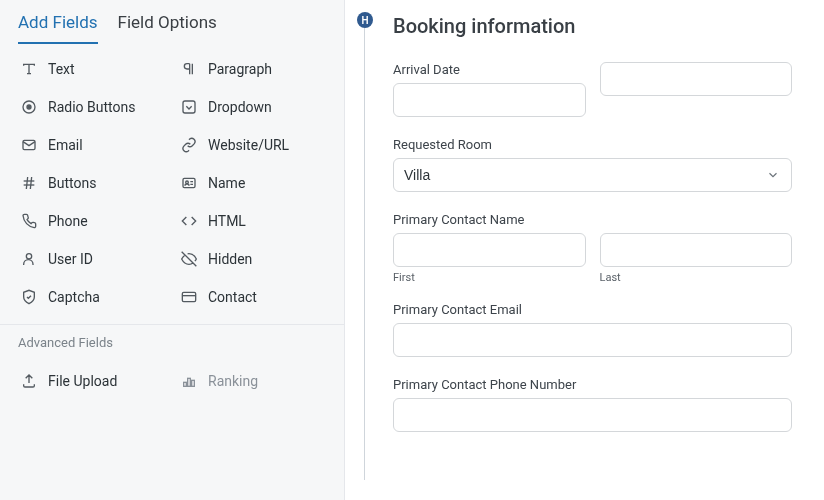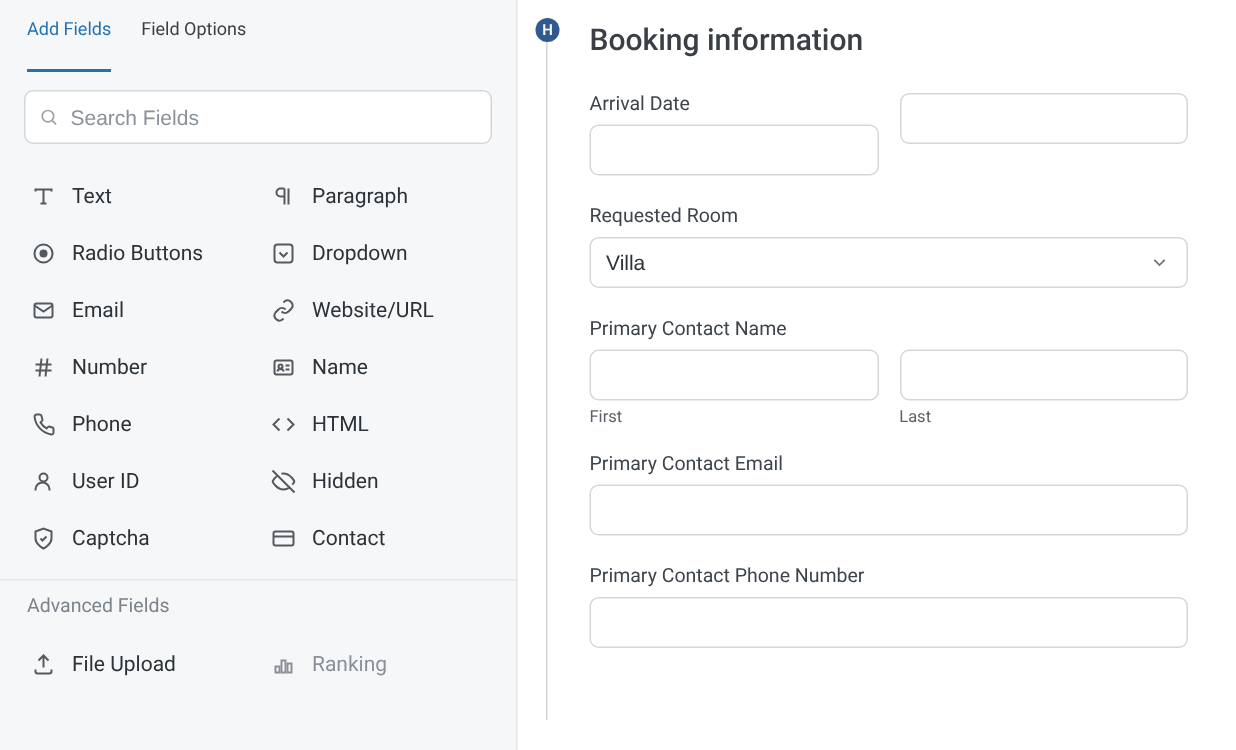--- a/index.html
+++ b/index.html
@@ -20,22 +20,22 @@
     border-right: 1px solid #e5e7eb;
     display: flex;
     flex-direction: column;
   }
   .tabs {
     display: flex;
     gap: 20px;
     padding: 12px 18px 0 18px;
   }
   .tab {
-    padding-bottom: 20px;
-    font-size: 12px;
+    padding-bottom: 10px;
+    font-size: 17px;
     color: #3a3f44;
     cursor: pointer;
     border-bottom: 2px solid transparent;
   }
   .tab.active {
     color: #2271b1;
     border-bottom-color: #2271b1;
   }
   .search-wrap {
     padding: 12px 16px 10px 16px;
@@ -173,31 +173,20 @@
   svg { display: block; }
 </style>
 </head>
 <body>
 
 <div class="sidebar">
   <div class="tabs">
     <div class="tab active">Add Fields</div>
     <div class="tab">Field Options</div>
   </div>
-  <div class="search-wrap">
-    <div class="search">
-      <span class="s-icon">
-        <svg width="13" height="13" viewBox="0 0 24 24" fill="none" stroke="currentColor" stroke-width="2">
-            <circle cx="11" cy="11" r="7"></circle>
-            <line x1="21" y1="21" x2="16.5" y2="16.5"></line>
-          </svg>
-      </span>
-      <input type="text" placeholder="Search Fields" style="">
-    </div>
-  </div>
 
   <div class="fields-grid">
     <div class="field-item">
       <span class="fi-icon">
           <svg width="16" height="16" viewBox="0 0 24 24" fill="none" stroke="currentColor" stroke-width="2">
             <path d="M4 7V5h16v2M9 19h6M12 5v14"></path>
           </svg>
         </span>
       <span>Text</span>
     </div>
@@ -246,21 +235,21 @@
     </div>
     <div class="field-item">
       <span class="fi-icon">
           <svg width="16" height="16" viewBox="0 0 24 24" fill="none" stroke="currentColor" stroke-width="2">
             <line x1="4" y1="9" x2="20" y2="9"></line>
             <line x1="4" y1="15" x2="20" y2="15"></line>
             <line x1="10" y1="3" x2="8" y2="21"></line>
             <line x1="16" y1="3" x2="14" y2="21"></line>
           </svg>
         </span>
-      <span>Number</span>
+      <span>Buttons</span>
     </div>
     <div class="field-item">
       <span class="fi-icon">
           <svg width="16" height="16" viewBox="0 0 24 24" fill="none" stroke="currentColor" stroke-width="2">
             <rect x="3" y="5" width="18" height="14" rx="2"></rect>
             <circle cx="9" cy="11" r="2"></circle>
             <path d="M6 16c0-1.5 1.5-2.5 3-2.5s3 1 3 2.5M14 10h4M14 14h4"></path>
           </svg>
         </span>
       <span>Name</span>

